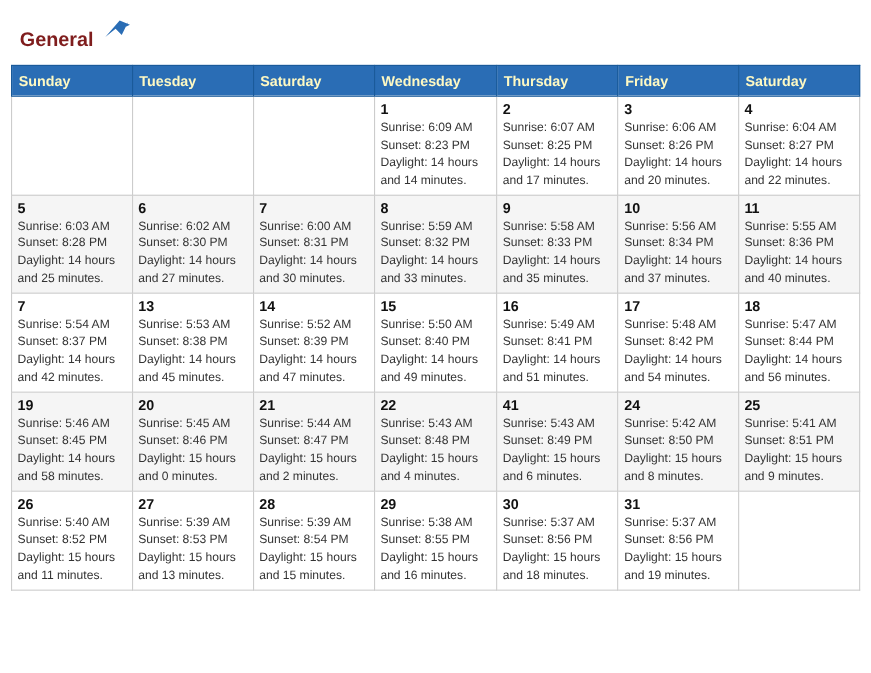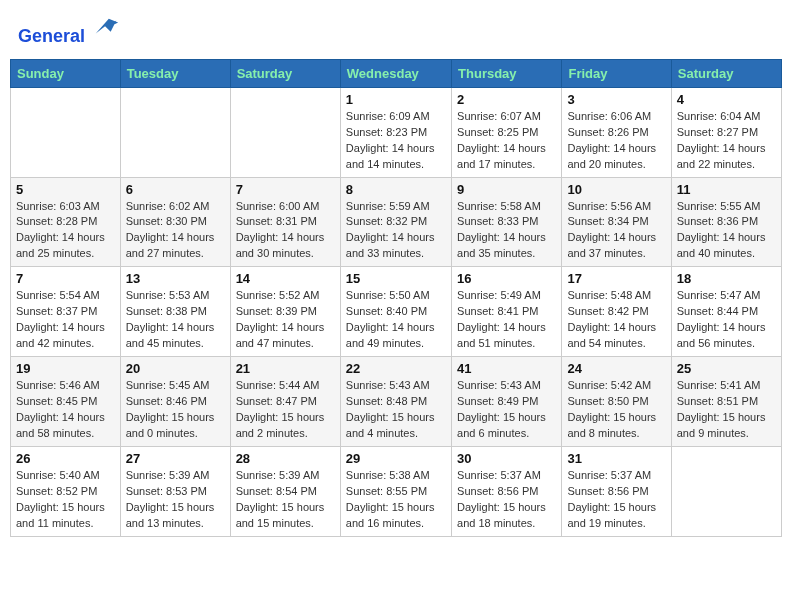--- a/index.html
+++ b/index.html
@@ -22,21 +22,21 @@
       align-items: center;
       gap: 2px;
     }
     .logo-text {
       font-size: 18px;
       font-weight: bold;
       color: #1a1a2e;
       line-height: 1.1;
     }
     .logo-text span {
-      color: #1d4ed8;
+      color: #7f1d1d;
     }
     .logo-icon {
       width: 28px;
       height: 28px;
       margin-left: 2px;
     }
     .title-block {
       text-align: right;
     }
     .month-title {
@@ -50,21 +50,21 @@
       color: #444;
       margin-top: 2px;
     }
     .calendar-table {
       width: 100%;
       border-collapse: collapse;
       font-size: 11px;
     }
     .calendar-table th {
       background-color: #2a6db5;
-      color: #86efac;
+      color: #fef9c3;
       text-align: left;
       padding: 6px 6px;
       font-size: 13px;
       font-weight: bold;
       border: 1px solid #1a5a9a;
     }
     .calendar-table td {
       border: 1px solid #ccc;
       vertical-align: top;
       padding: 4px 5px;

